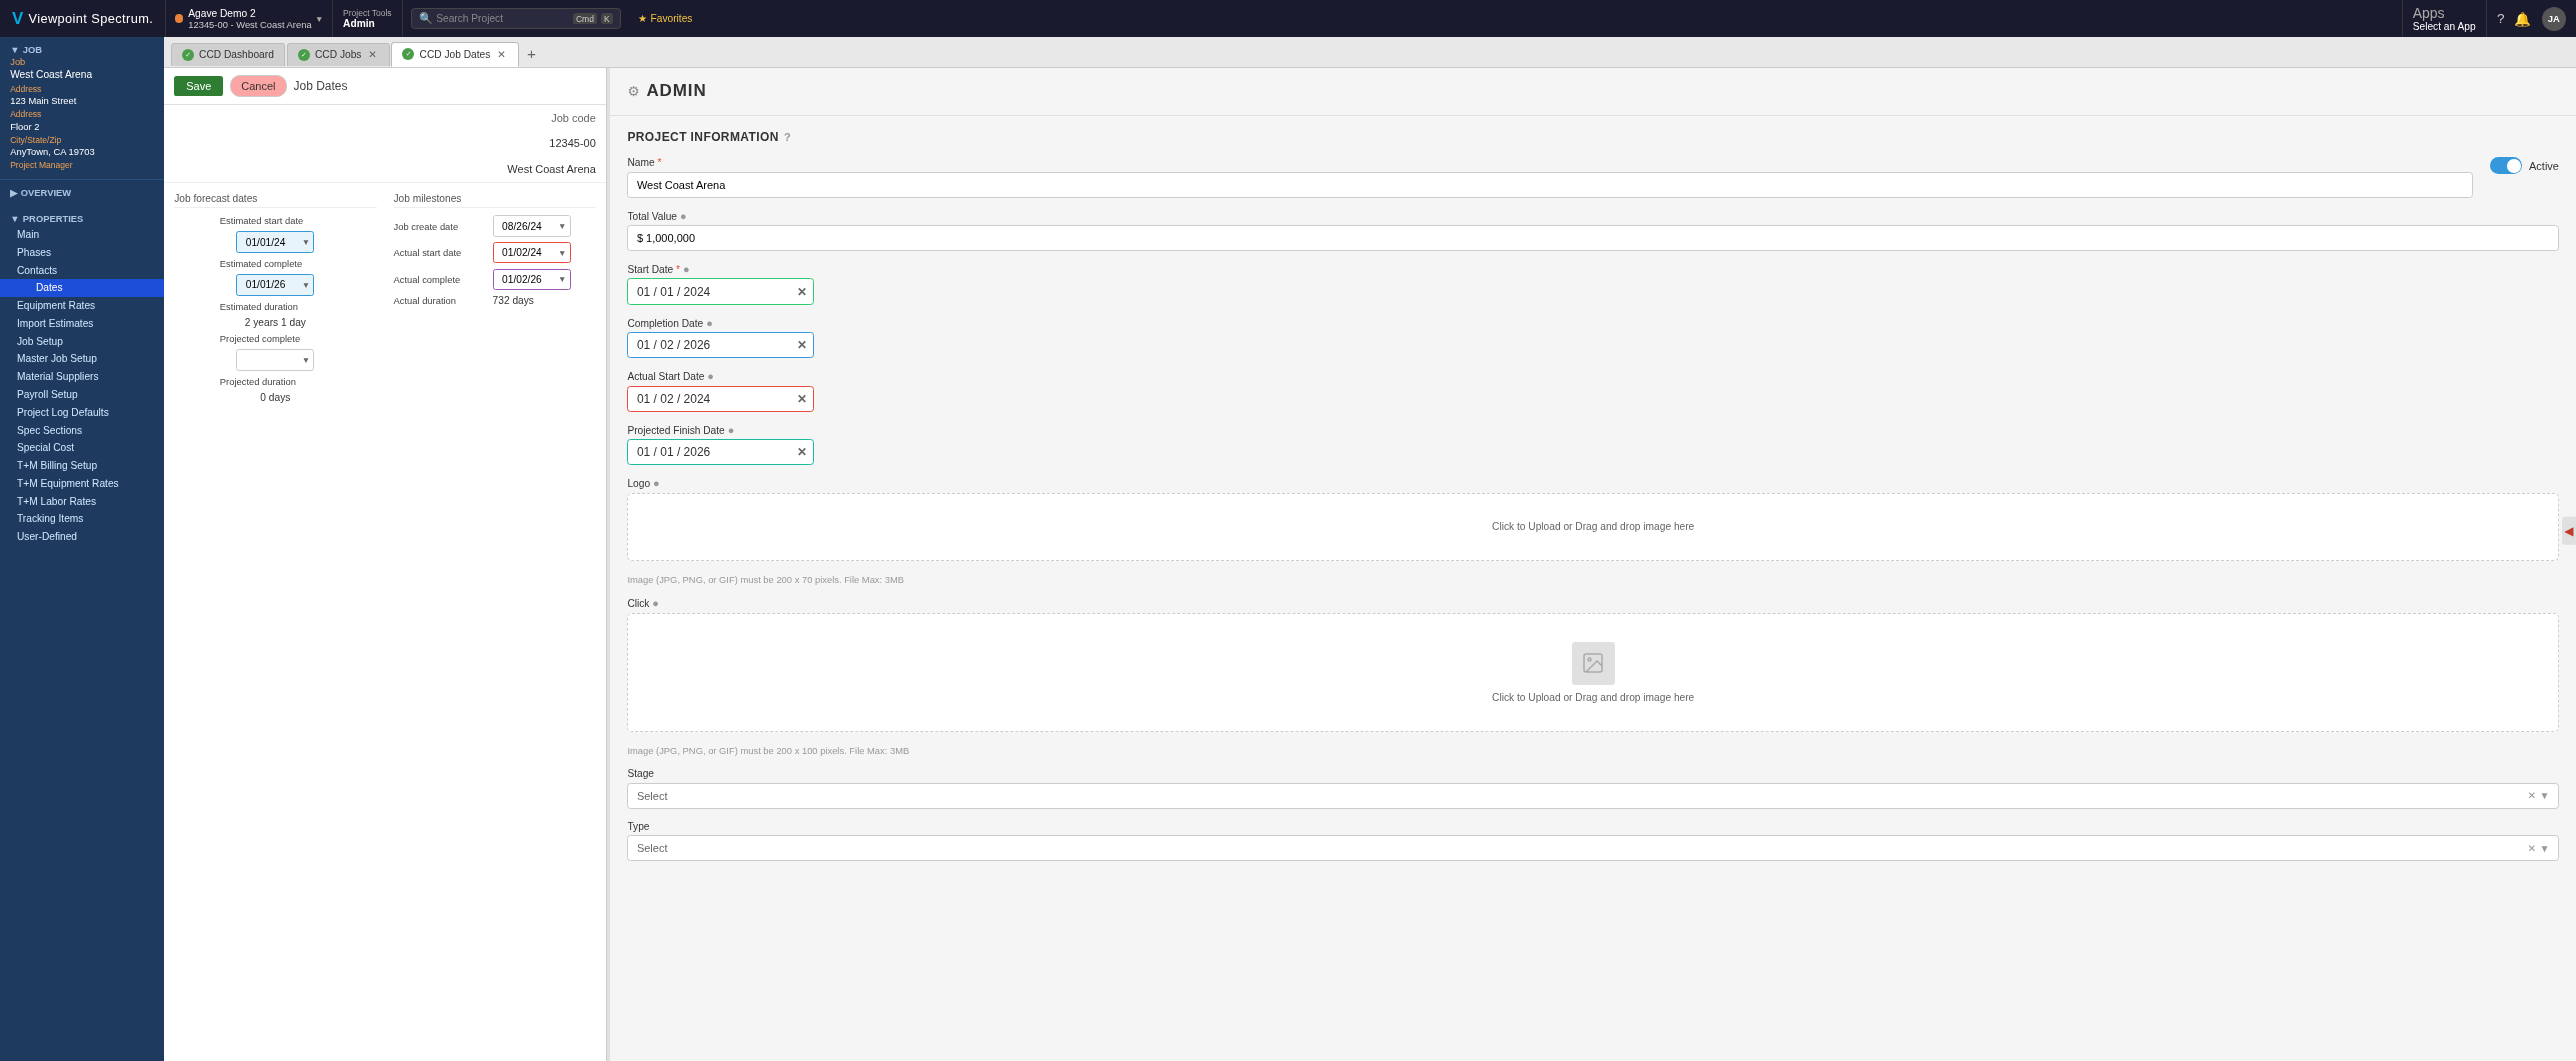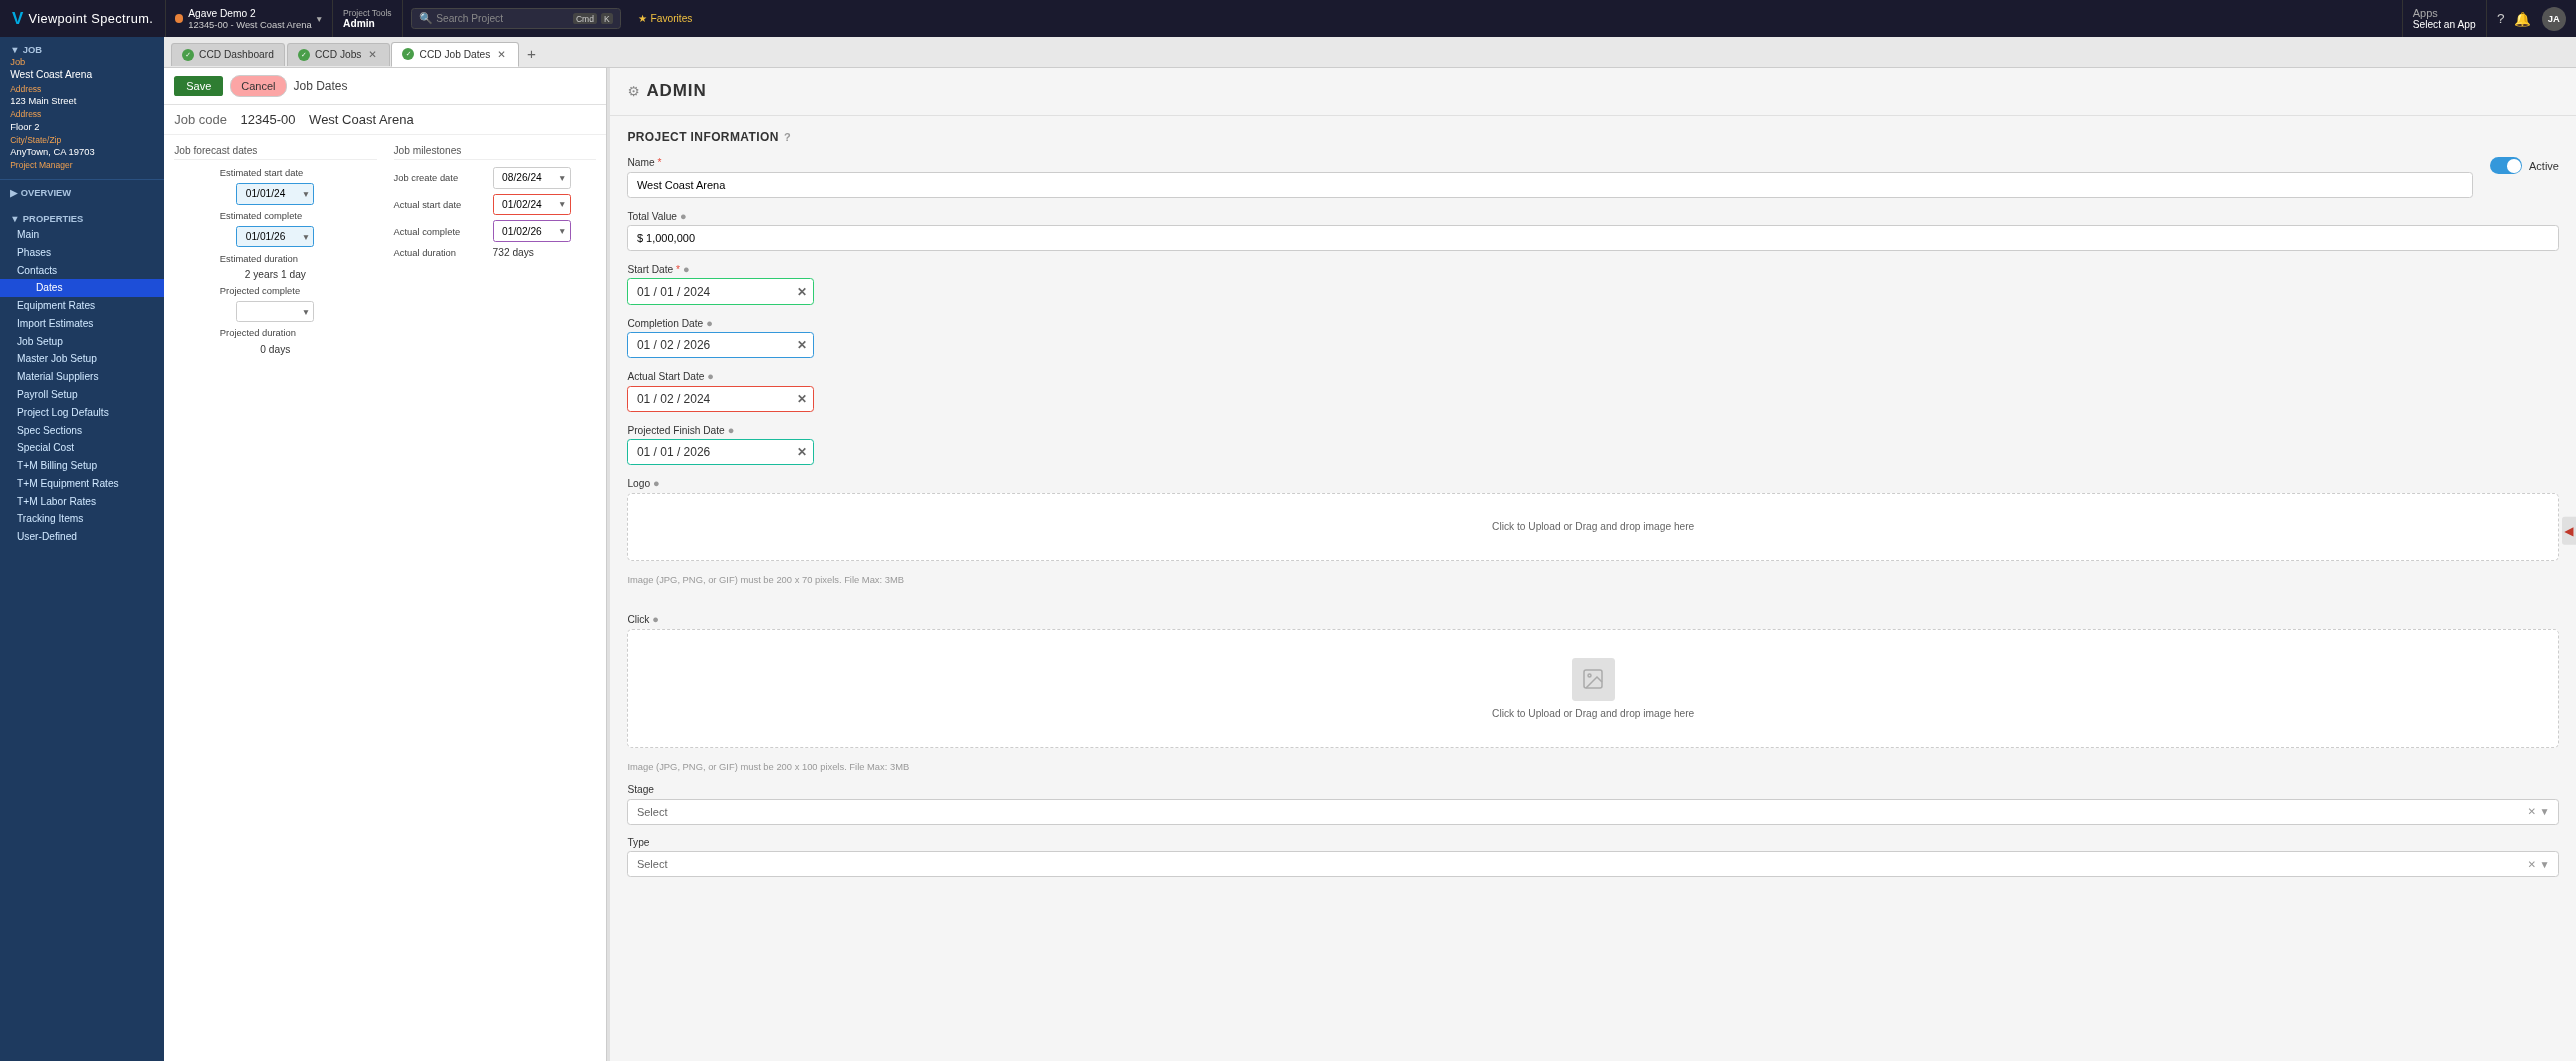--- a/index.html
+++ b/index.html
@@ -125,21 +125,21 @@
 
     .nav-apps {
       display: flex;
       flex-direction: column;
       padding: 0 10.2px;
       border-left: 0.9px solid #333;
       height: 100%;
       justify-content: center;
       border-right: 0.9px solid #333;
     }
-    .nav-apps-label { color: #aaa; font-size: 11px; }
+    .nav-apps-label { color: #aaa; font-size: 14px; }
     .nav-apps-value { color: white; font-size: 10.2px; }
 
     .nav-icons {
       display: flex;
       align-items: center;
       gap: 10.2px;
       padding: 0 10.2px;
     }
     .nav-icon {
       color: #ccc;
@@ -267,26 +267,27 @@
       cursor: pointer;
     }
     .panel-title {
       flex: 1;
       font-size: 12px;
       color: #444;
     }
 
     .job-code-row {
       display: flex;
-      align-items: flex-start;
+      align-items: flex-end;
       padding: 6.8px 10.2px;
       gap: 13.6px;
-      font-size: 13px;
+      font-size: 11px;
       color: #333;
       border-bottom: 0.9px solid #eee;
+      flex-direction: column;
     }
     .job-code-label { color: #666; }
     .job-code-value { font-weight: 500; }
     .job-name { color: #333; }
 
     .section-grid {
       display: grid;
       grid-template-columns: 1fr 1fr;
       padding: 10.2px;
       gap: 0 17px;
@@ -942,21 +943,21 @@
             <label class="form-label">
               <span>Projected Finish Date</span>
               <span class="help-icon"> ●</span>
             </label>
             <div class="date-field-box teal">
               <input class="date-field-input" type="text" value="01 / 01 / 2026" style="">
               <span class="date-clear-btn">✕</span>
             </div>
           </div>
 
-          <div class="form-group" style="margin-bottom:28px;justify-content:space-between;">
+          <div class="form-group" style="margin-bottom:12px;justify-content:space-between;">
             <label class="form-label">
               <span>Logo</span>
               <span class="help-icon"> ●</span>
             </label>
             <div class="upload-box">
               <span class="upload-text">Click to Upload or Drag and drop image here</span>
             </div>
             <span class="upload-hint">Image (JPG, PNG, or GIF) must be 200 x 70 pixels. File Max: 3MB</span>
           </div>
 

